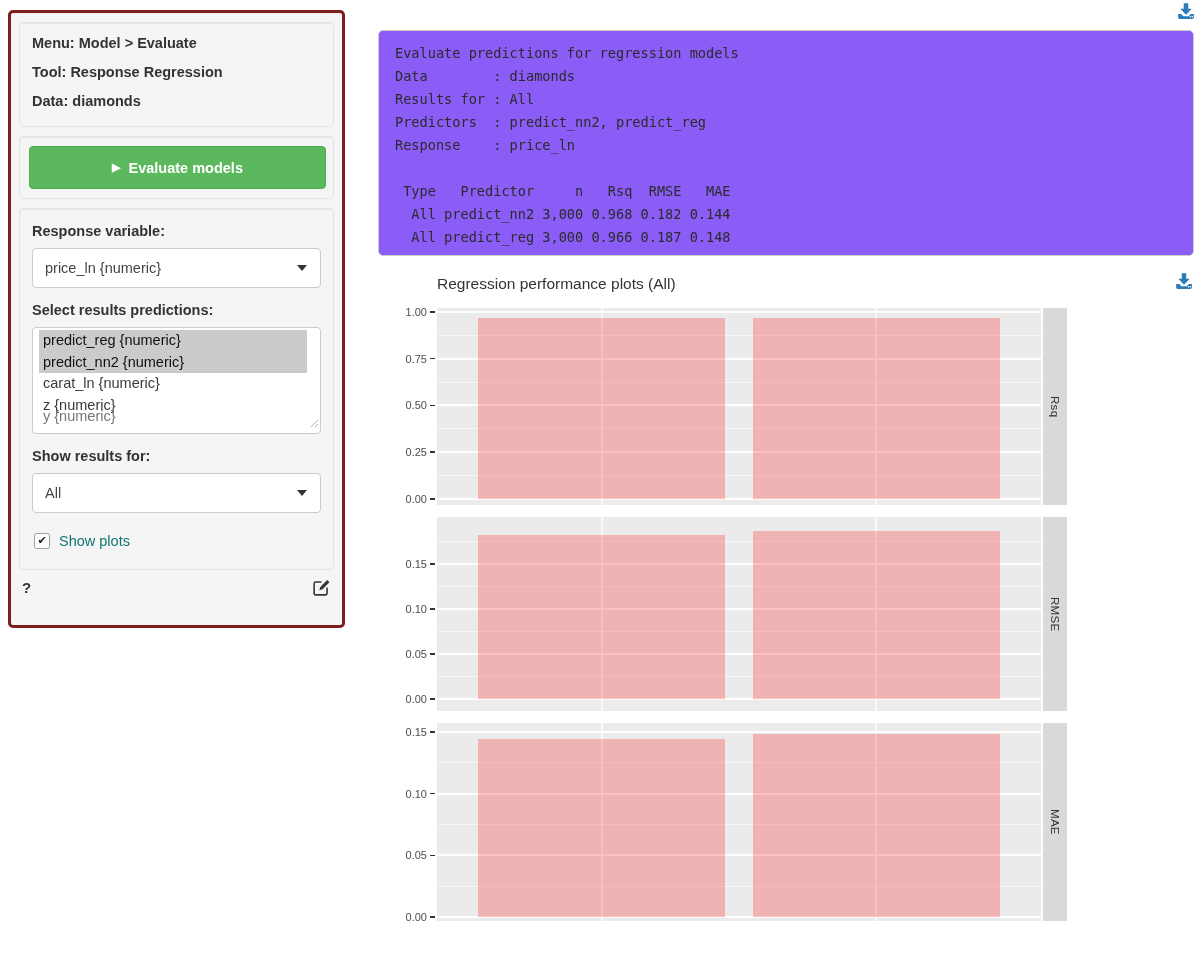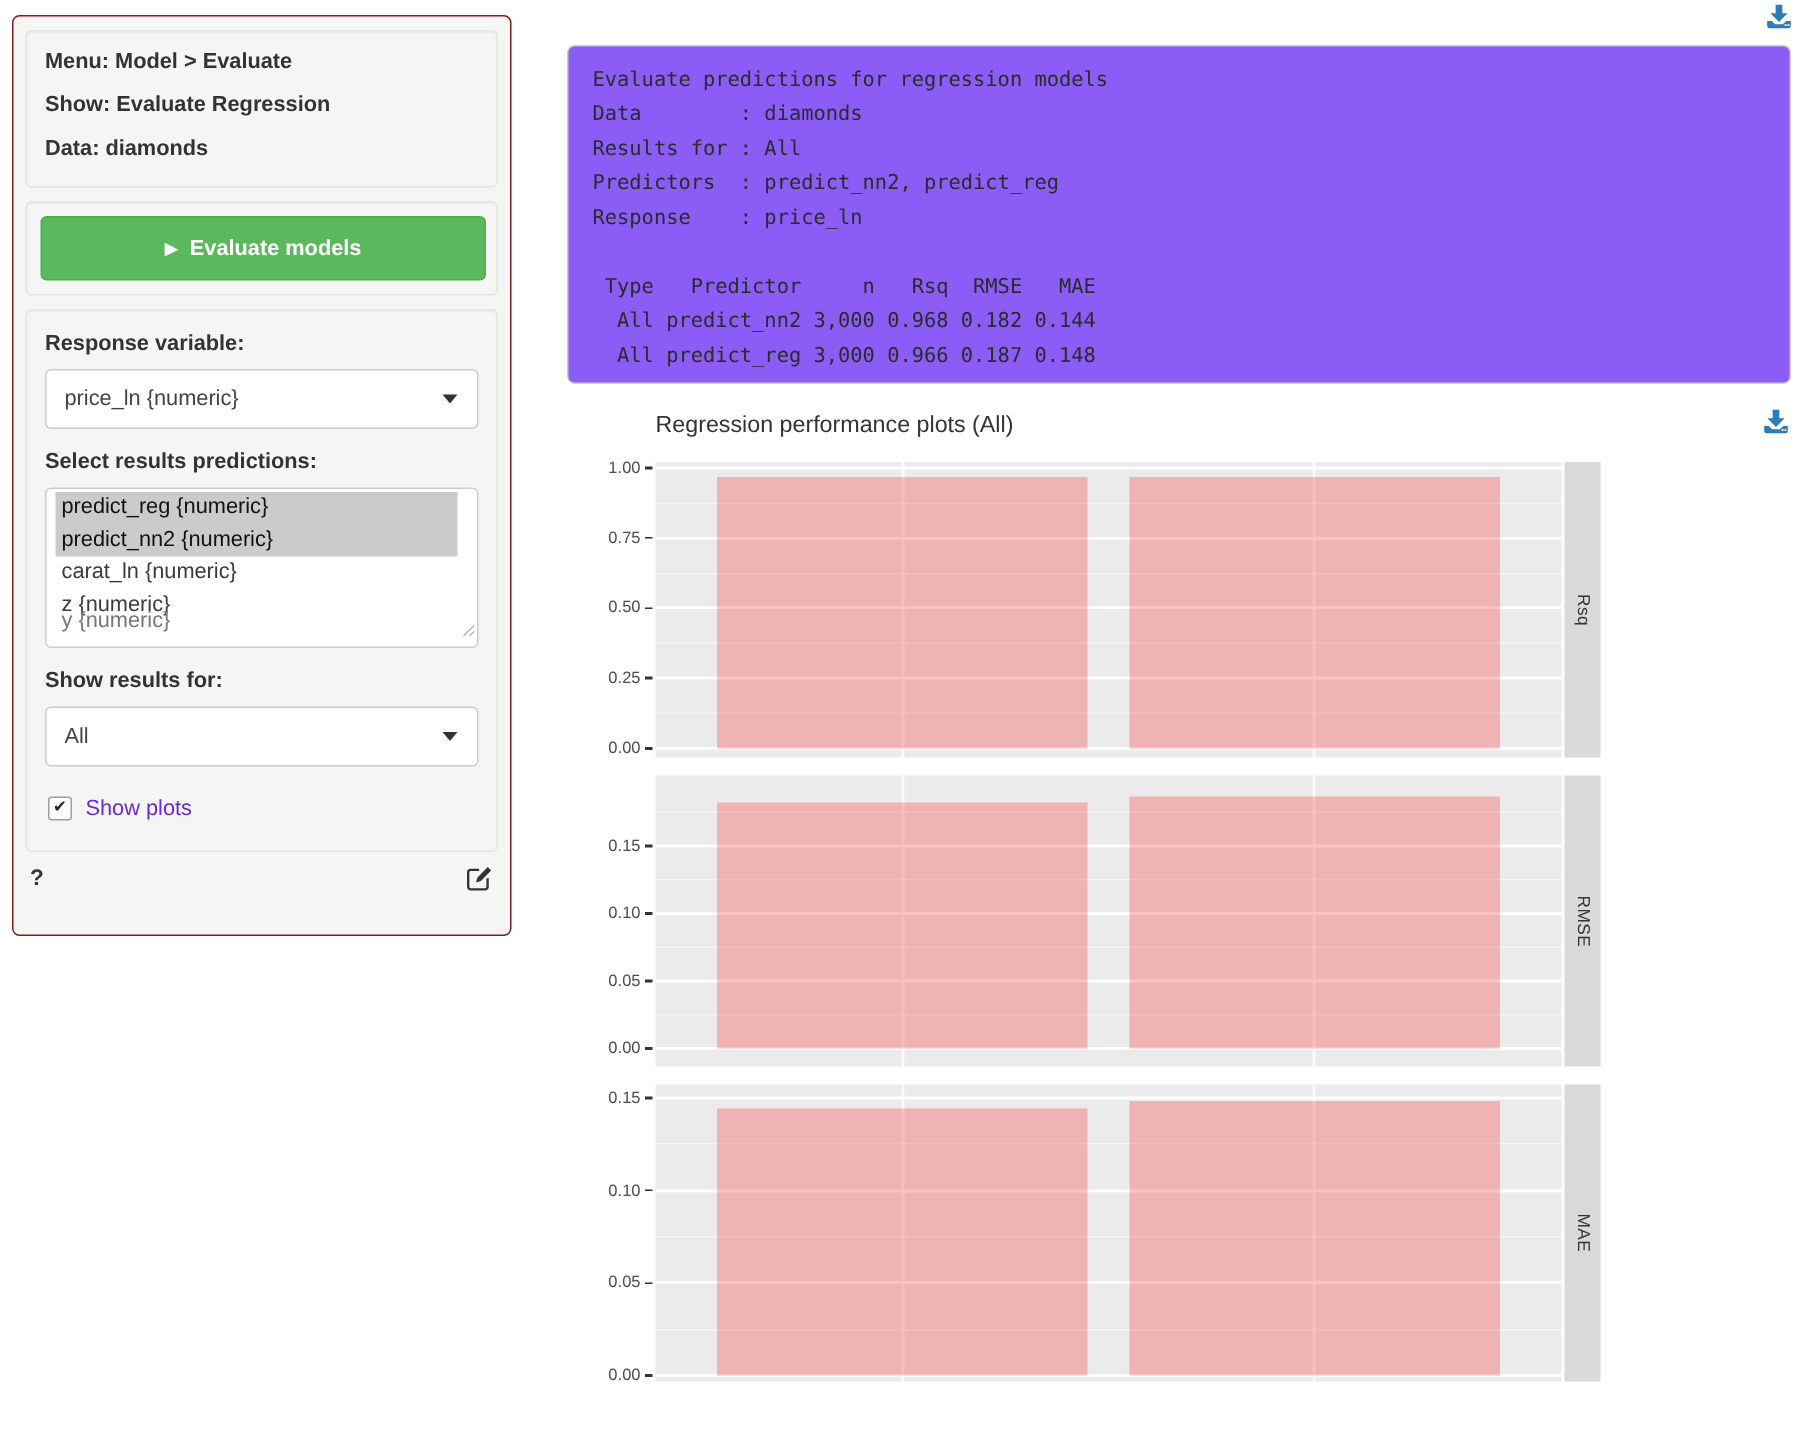--- a/index.html
+++ b/index.html
@@ -1,19 +1,19 @@
 <!DOCTYPE html>
 <html><head>
 <meta charset="utf-8">
 <style>
   html,body{margin:0;padding:0;background:#fff;width:1199px;height:966px;overflow:hidden;
     font-family:"Liberation Sans",sans-serif;-webkit-font-smoothing:antialiased;}
   
   .sidebar{position:absolute;left:8px;top:10px;width:315px;height:594px;background:#f5f5f5;
-    border:1px solid #7f1d1d;border-radius:5px;padding:9px 8px;box-shadow:inset 0 1px 1px rgba(0,0,0,.04);}
+    border:3px solid #7f1d1d;border-radius:5px;padding:9px 8px;box-shadow:inset 0 1px 1px rgba(0,0,0,.04);}
   .well{background:#f5f5f5;border:1px solid #e3e3e3;border-radius:4px;box-shadow:inset 0 1px 1px rgba(0,0,0,.05);}
   .info-well{padding:12px 12px 4px;margin-bottom:9px;}
   .info-well div{font-weight:bold;font-size:14.5px;color:#333;margin:0 0 13px;}
   .button-well{padding:9px;margin-bottom:9px;}
   .btn-success{display:flex;align-items:center;justify-content:center;width:100%;height:41px;
     border-radius:4px;color:#fff;font-weight:bold;font-size:14.5px;cursor:pointer;border:1px solid;}
   .btn-success .play{font-size:11px;margin-right:8px;position:relative;top:0px;}
   .controls-well{padding:10px 12px 20px;}
   .ctl-label{display:block;font-weight:bold;font-size:14.5px;color:#333;margin:14px 0 9px;}
   .ctl-label:first-child{margin-top:4px;}
@@ -22,21 +22,21 @@
   .select .caret{position:absolute;right:13px;top:16px;width:0;height:0;
     border-left:5px solid transparent;border-right:5px solid transparent;border-top:6px solid #333;}
   .multiselect{position:relative;height:103px;background:#fff;border:1px solid #ccc;border-radius:4px;
     overflow:hidden;padding:2px 0 0 6px;cursor:pointer;}
   .opt{font-size:14.5px;color:#3b3b3b;line-height:21.5px;padding:0 4px;margin-right:13px;white-space:nowrap;}
   .opt.clip{margin-top:-10px;color:#777;}
   .resize-handle{position:absolute;right:1px;bottom:1px;}
   .checkbox-row{display:flex;align-items:center;margin:20px 0 0 2px;}
   .checkbox{width:14px;height:14px;background:#fcfcfc;border:1px solid #9e9e9e;border-radius:2.5px;
     font-size:11px;line-height:13px;text-align:center;color:#222;cursor:pointer;}
-  .checkbox-row span.lbl{font-size:14.5px;color:#6d28d9;margin-left:9px;}
+  .checkbox-row span.lbl{font-size:14.5px;color:#0f766e;margin-left:9px;}
   .sidebar-footer{display:flex;justify-content:space-between;align-items:center;margin-top:8px;padding:0 3px;}
   .help-q{font-weight:bold;font-size:15px;color:#333;cursor:pointer;}
   
   .main{position:absolute;left:378px;top:0;width:818px;height:966px;}
   .dl{color:#2E7CB7;cursor:pointer;line-height:0;}
   .dl-top{position:absolute;top:2px;right:1px;}
   .output-box{position:absolute;top:30px;left:0;width:816px;height:226px;background:#8b5cf6;
     border:1px solid #ccc;border-radius:5px;box-sizing:border-box;}
   .output-box pre{margin:0;padding:11px 16px;font-family:"DejaVu Sans Mono",monospace;
     font-size:13.6px;line-height:23px;color:#2b2b2b;}
@@ -60,21 +60,21 @@
   .xaxis{position:relative;height:34px;margin-left:57px;width:604px;}
   .xtick{position:absolute;top:0;width:2px;height:4px;background:#333;}
   .xtick-label{position:absolute;top:7px;transform:translateX(-50%);font-size:11.5px;color:#4d4d4d;}
 </style>
 </head>
 <body>
 
 <div class="sidebar">
   <div class="well info-well">
     <div>Menu: Model &gt; Evaluate</div>
-    <div>Show: Evaluate Regression</div>
+    <div>Tool: Response Regression</div>
     <div>Data: diamonds</div>
   </div>
 
   <div class="well button-well">
     <div class="btn-success" style="background: rgb(92, 184, 92); border-color: rgb(76, 174, 76);">
       <span class="play">▶</span>
       <span>Evaluate models</span>
     </div>
   </div>
 

